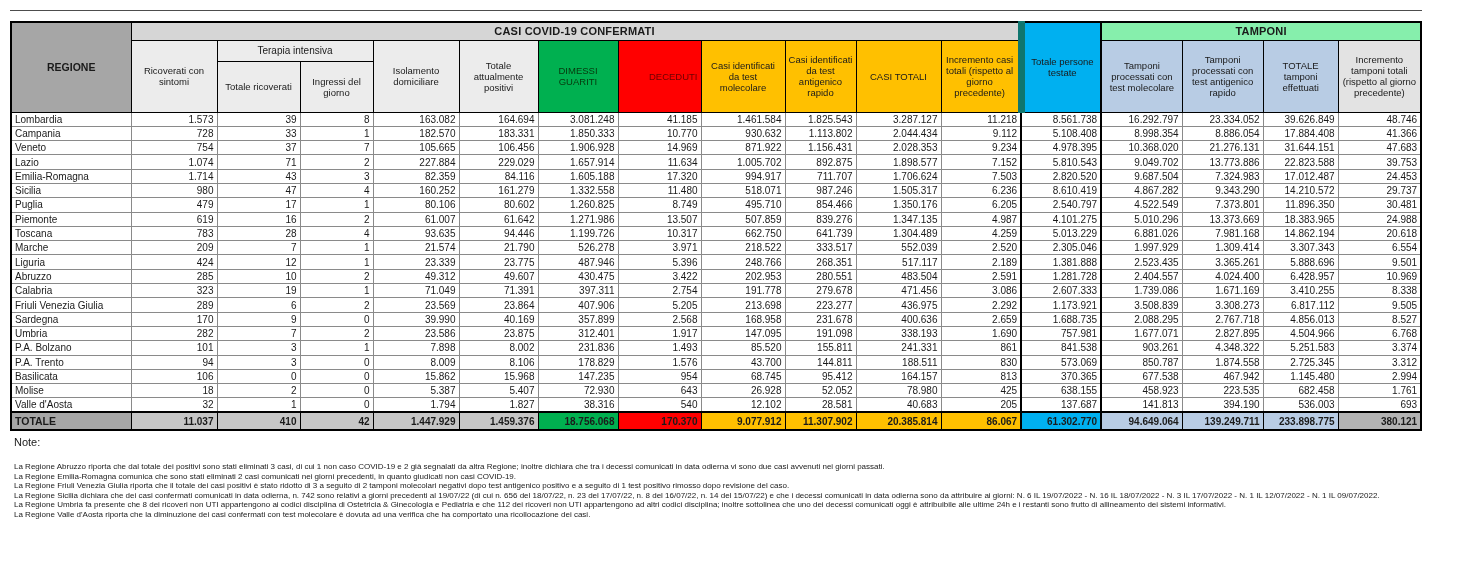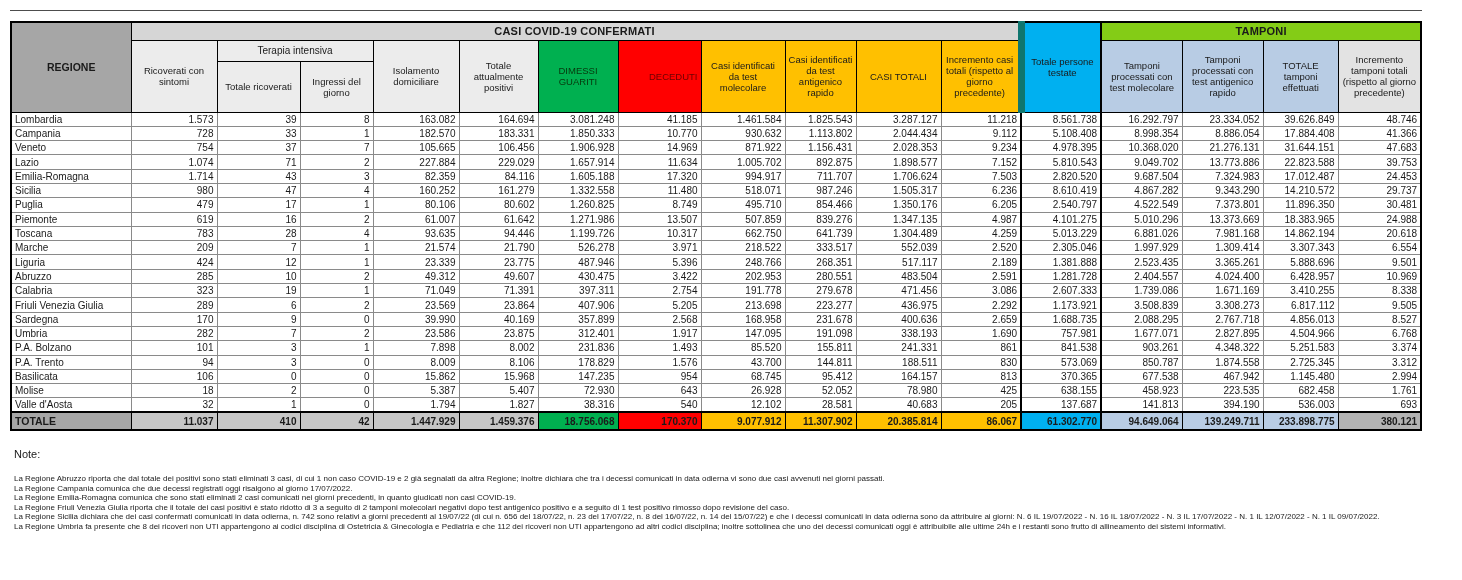--- a/index.html
+++ b/index.html
@@ -15,21 +15,21 @@
   th, td { overflow:hidden; box-sizing:border-box; }
 
   
   thead th {
     border:1px solid #000; font-weight:normal; padding:0 3px;
     white-space:normal; text-align:center; font-size:9.5px; line-height:11px;
   }
   tr.banner-row th { height:18px; }
   th.banner { font-size:11px; font-weight:bold; letter-spacing:.2px; }
   th.casi-banner { background:#d6d6d6; }
-  th.tamponi-banner { background:#84cc16; border-left:2px solid #000; }
+  th.tamponi-banner { background:#86efac; border-left:2px solid #000; }
   th.regione-h { background:#a6a6a6; font-weight:bold; font-size:10.5px; }
   th.plain { background:#ececec; }
   tr.mid-row th { height:21px; }
   tr.sub-row th { height:51px; }
   th.terapia { background:#ececec; font-size:10px; }
   th.green { background:#00b050; color:#07380d; }
   th.red { background:#ff0000; color:#6d0000;text-align:right; }
   th.yellow { background:#ffc000; color:#1a1a1a; }
   th.cyan { background:#00b0f0; border-left:7px solid #0f766e; border-right:2px solid #000; }
   th.lblue { background:#b8cce4; }
@@ -54,21 +54,21 @@
   tfoot td:nth-child(13), tfoot td:nth-child(14) { border-left-width:2px; }
   .t-c0,.t-c1,.t-c2,.t-c3,.t-c4 { background:#c6c6c6; }
   .t-c5 { background:#00b050; }
   .t-c6 { background:#ff0000; }
   .t-c7,.t-c8,.t-c9,.t-c10 { background:#ffc000; }
   .t-c11 { background:#00b0f0; }
   .t-c12,.t-c13,.t-c14 { background:#b8cce4; }
   .t-c15 { background:#b3b3b3; }
 
   
-  .notes { position:absolute; left:14px; top:448px; width:1440px; }
+  .notes { position:absolute; left:14px; top:436px; width:1440px; }
   .notes .title { font-size:11px; margin:0 0 14px 0; }
   .notes .line { font-size:8px; line-height:9.6px; white-space:nowrap; }
 </style>
 </head>
 <body>
 
 <div class="topline"></div>
 
 <div class="table-wrap">
   <table>
@@ -541,19 +541,19 @@
           <td class="t-c15">380.121</td>
         </tr>
     </tfoot>
   </table>
 </div>
 
 <div class="notes">
   <p class="title">Note:</p>
   <div>
       <div class="line">La Regione Abruzzo riporta che dal totale dei positivi sono stati eliminati 3 casi, di cui 1 non caso COVID-19 e 2 già segnalati da altra Regione; inoltre dichiara che tra i decessi comunicati in data odierna vi sono due casi avvenuti nei giorni passati.</div>
-      <div class="line">La Regione Campania comunica che due decessi registrati oggi risalgono al giorno 17/07/2022.</div>
       <div class="line">La Regione Emilia-Romagna comunica che sono stati eliminati 2 casi comunicati nei giorni precedenti, in quanto giudicati non casi COVID-19.</div>
       <div class="line">La Regione Friuli Venezia Giulia riporta che il totale dei casi positivi è stato ridotto di 3 a seguito di 2 tamponi molecolari negativi dopo test antigenico positivo e a seguito di 1 test positivo rimosso dopo revisione del caso.</div>
       <div class="line">La Regione Sicilia dichiara che dei casi confermati comunicati in data odierna, n. 742 sono relativi a giorni precedenti al 19/07/22 (di cui n. 656 del 18/07/22, n. 23 del 17/07/22, n. 8 del 16/07/22, n. 14 del 15/07/22) e che i decessi comunicati in data odierna sono da attribuire ai giorni:  N. 6 IL 19/07/2022 - N. 16 IL 18/07/2022 - N. 3 IL 17/07/2022 - N. 1 IL 12/07/2022 - N. 1 IL 09/07/2022.</div>
       <div class="line">La Regione Umbria fa presente che 8 dei ricoveri non UTI appartengono ai codici disciplina di Ostetricia &amp; Ginecologia e Pediatria e che 112 dei ricoveri non UTI appartengono ad altri codici disciplina; inoltre sottolinea che uno dei decessi comunicati oggi è attribuibile alle ultime 24h e i restanti sono frutto di allineamento dei sistemi informativi.</div>
+      <div class="line">La Regione Valle d'Aosta riporta che la diminuzione dei casi confermati con test molecolare è dovuta ad una verifica che ha comportato una ricollocazione dei casi.</div>
     </div>
 </div>
 
 </body></html>

